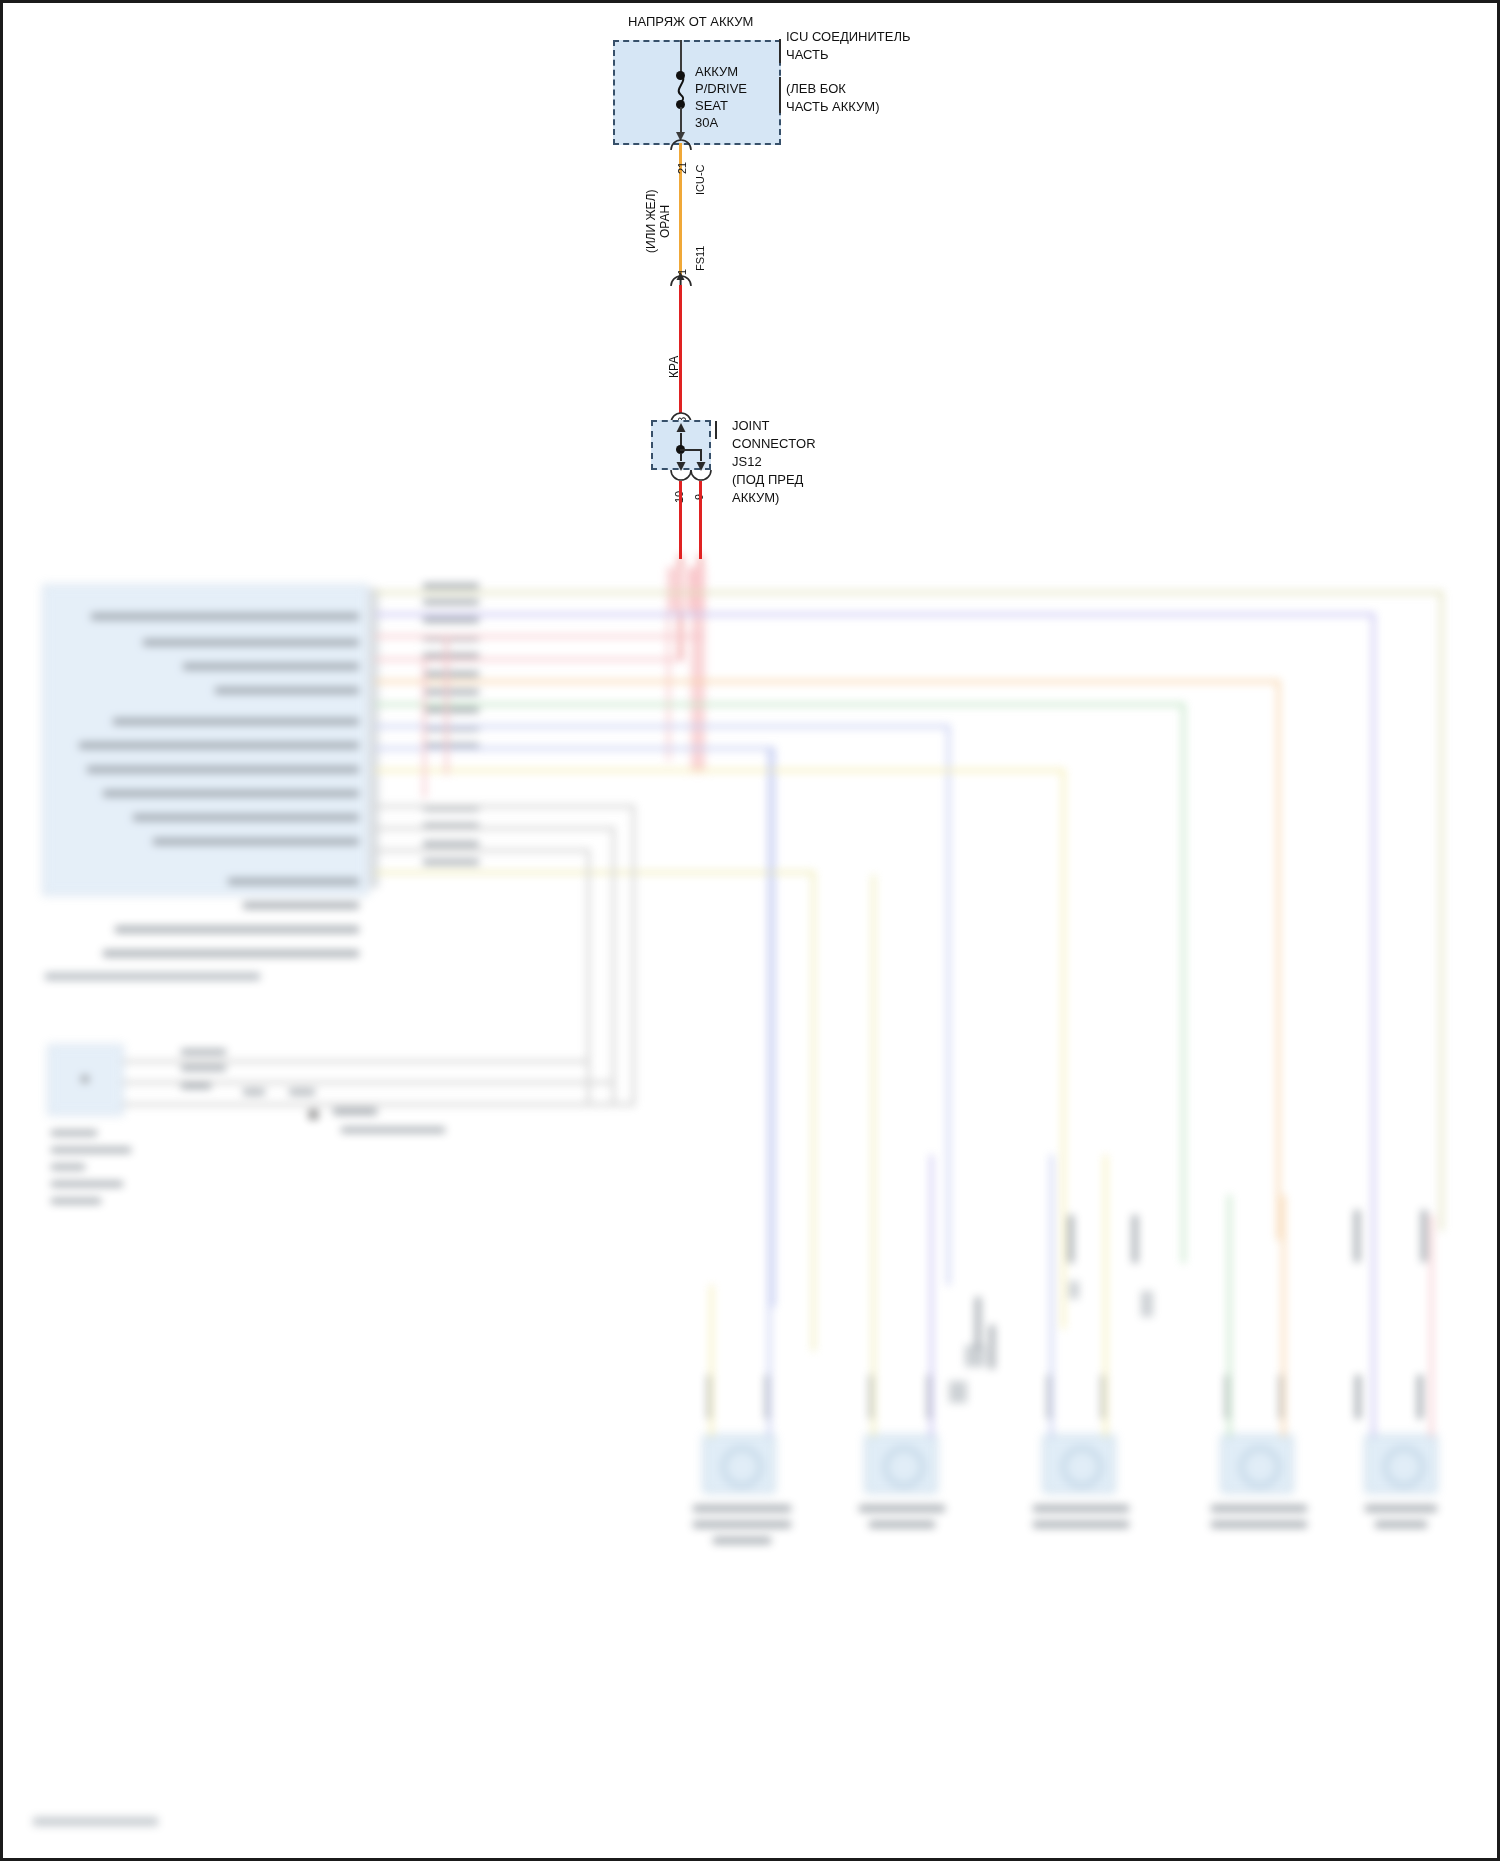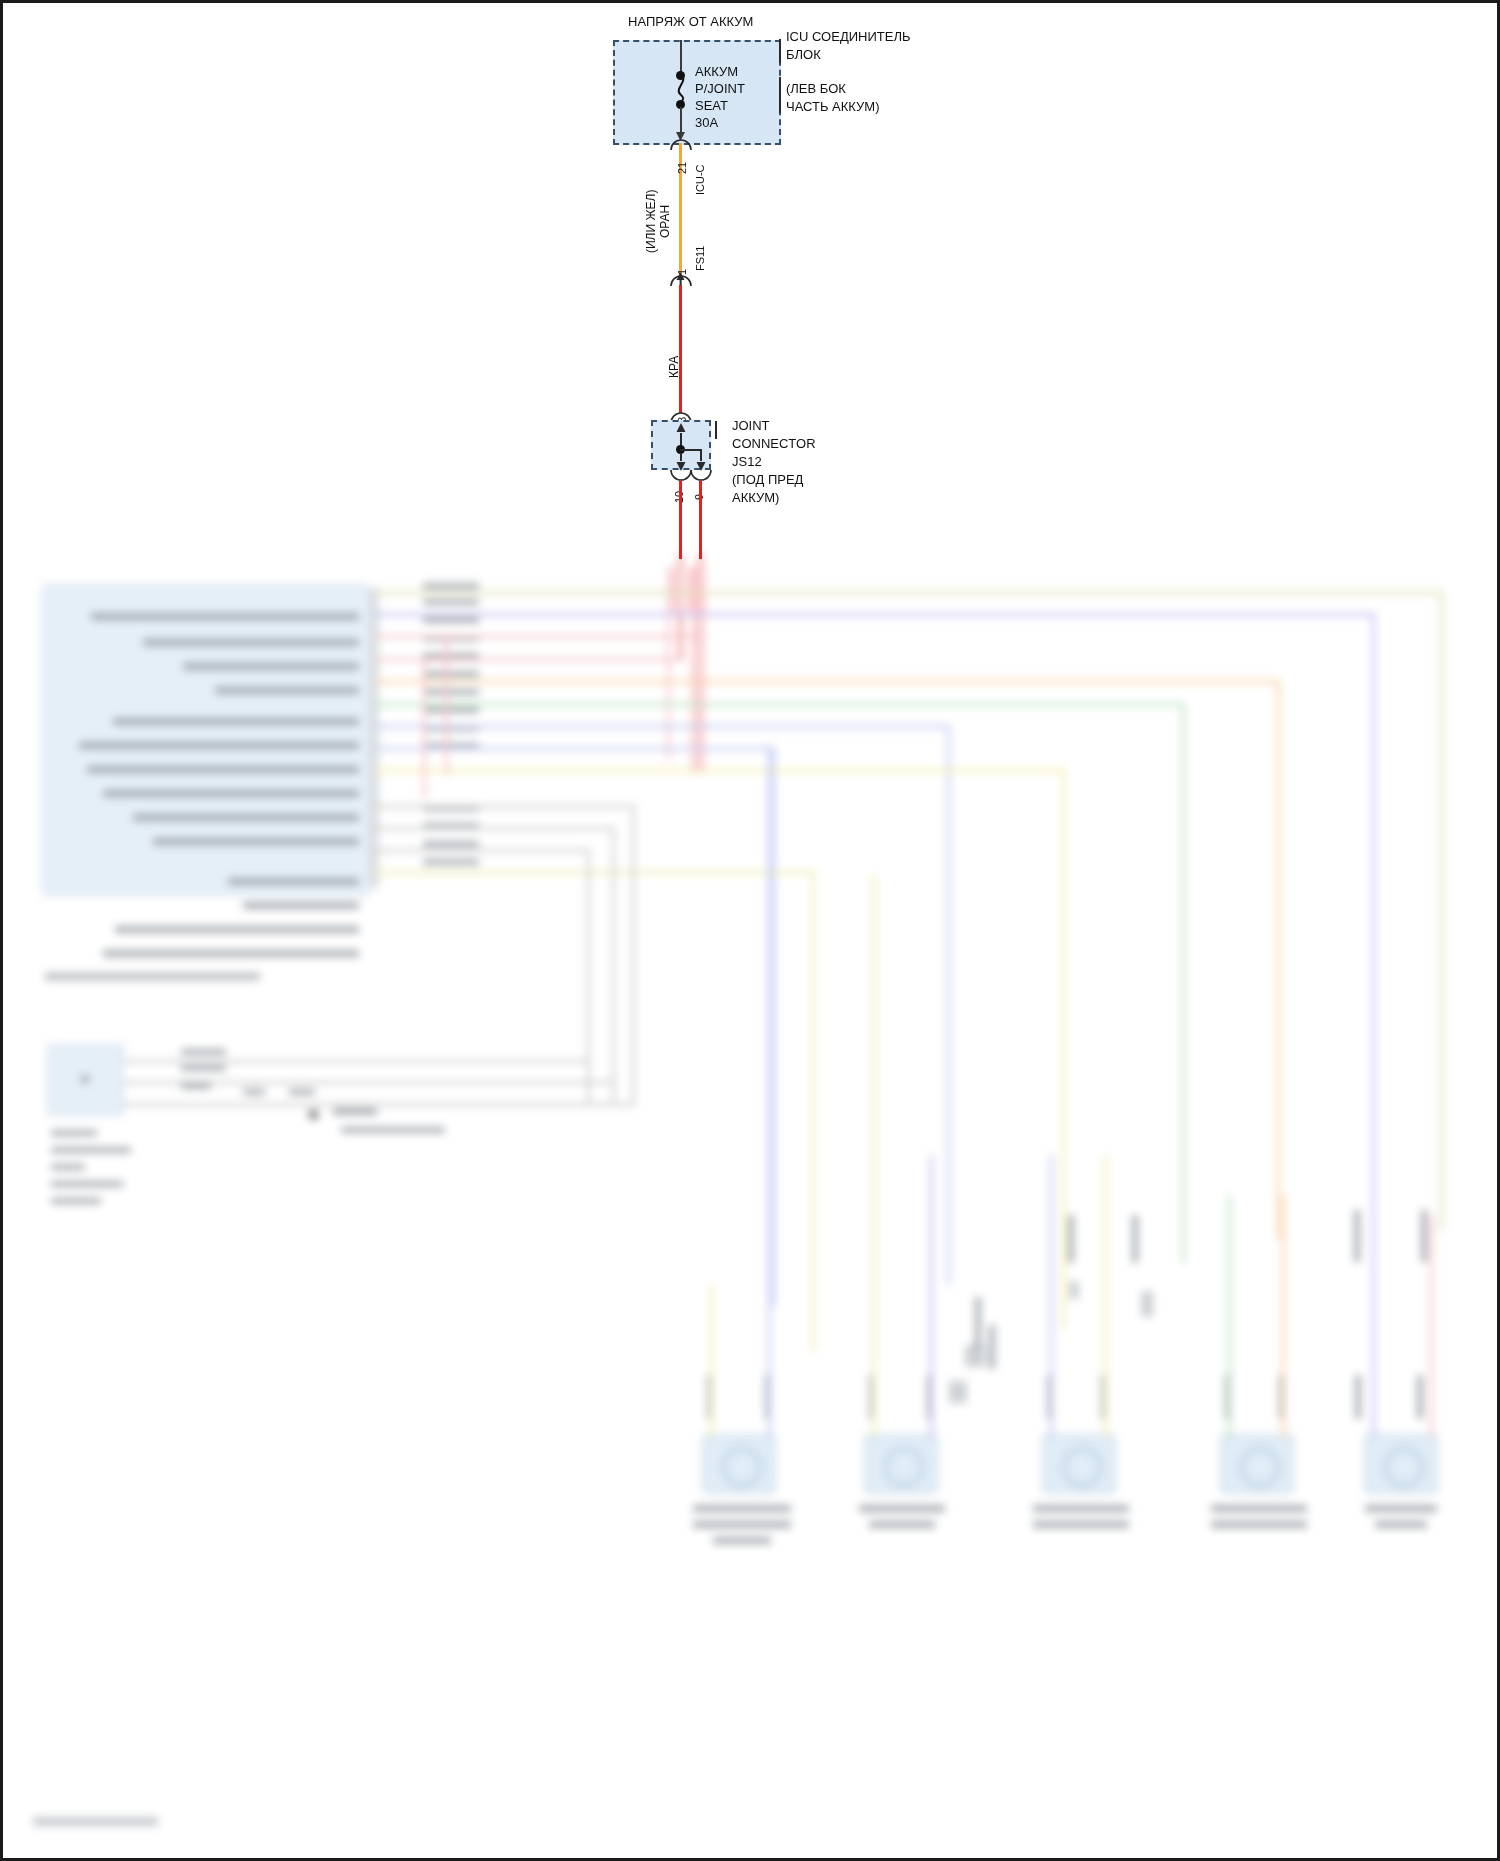--- a/index.html
+++ b/index.html
@@ -82,29 +82,29 @@
       <path d="M8 2 C 16 8, 0 16, 8 22 C 13 26, 8 28, 8 30" stroke="#111" stroke-width="2" fill="none"></path>
     </svg>
     <div class="dot" style="left:673px;top:97px;width:9px;height:9px;"></div>
     <div class="wire" style="left:677px;top:104px;width:2px;height:28px;background:#3b3b3b;"></div>
 
     <svg style="position:absolute;left:670px;top:124px;" width="16" height="16">
       <path d="M7.5 14 L3 5 L12 5 Z" fill="#3b3b3b"></path>
     </svg>
 
     <div class="lbl t13" style="left:692px;top:61px;">АККУМ</div>
-    <div class="lbl t13" style="left:692px;top:78px;">P/JOINT</div>
+    <div class="lbl t13" style="left:692px;top:78px;">P/DRIVE</div>
     <div class="lbl t13" style="left:692px;top:95px;">SEAT</div>
     <div class="lbl t13" style="left:692px;top:112px;">30A</div>
 
     <div class="wire" style="left:776px;top:36px;width:2px;height:24px;background:#2a2a2a;"></div>
     <div class="wire" style="left:776px;top:74px;width:2px;height:36px;background:#2a2a2a;"></div>
 
     <div class="lbl t13" style="left:783px;top:26px;">ICU СОЕДИНИТЕЛЬ</div>
-    <div class="lbl t13" style="left:783px;top:44px;">БЛОК</div>
+    <div class="lbl t13" style="left:783px;top:44px;">ЧАСТЬ</div>
     <div class="lbl t13" style="left:783px;top:78px;">(ЛЕВ БОК</div>
     <div class="lbl t13" style="left:783px;top:96px;">ЧАСТЬ АККУМ)</div>
 
     <div class="wire" style="left:676px;top:140px;width:3px;height:132px;background:#f0a838;"></div>
 
     <svg style="position:absolute;left:666px;top:134px;" width="24" height="14">
       <path d="M2 13 A 10 10 0 0 1 22 13" stroke="#2a2a2a" stroke-width="1.6" fill="none"></path>
     </svg>
     <div class="lbl-rot t11" style="left:673px;top:171px;">21</div>
     <div class="lbl-rot t11" style="left:691px;top:192px;">ICU-C</div>

